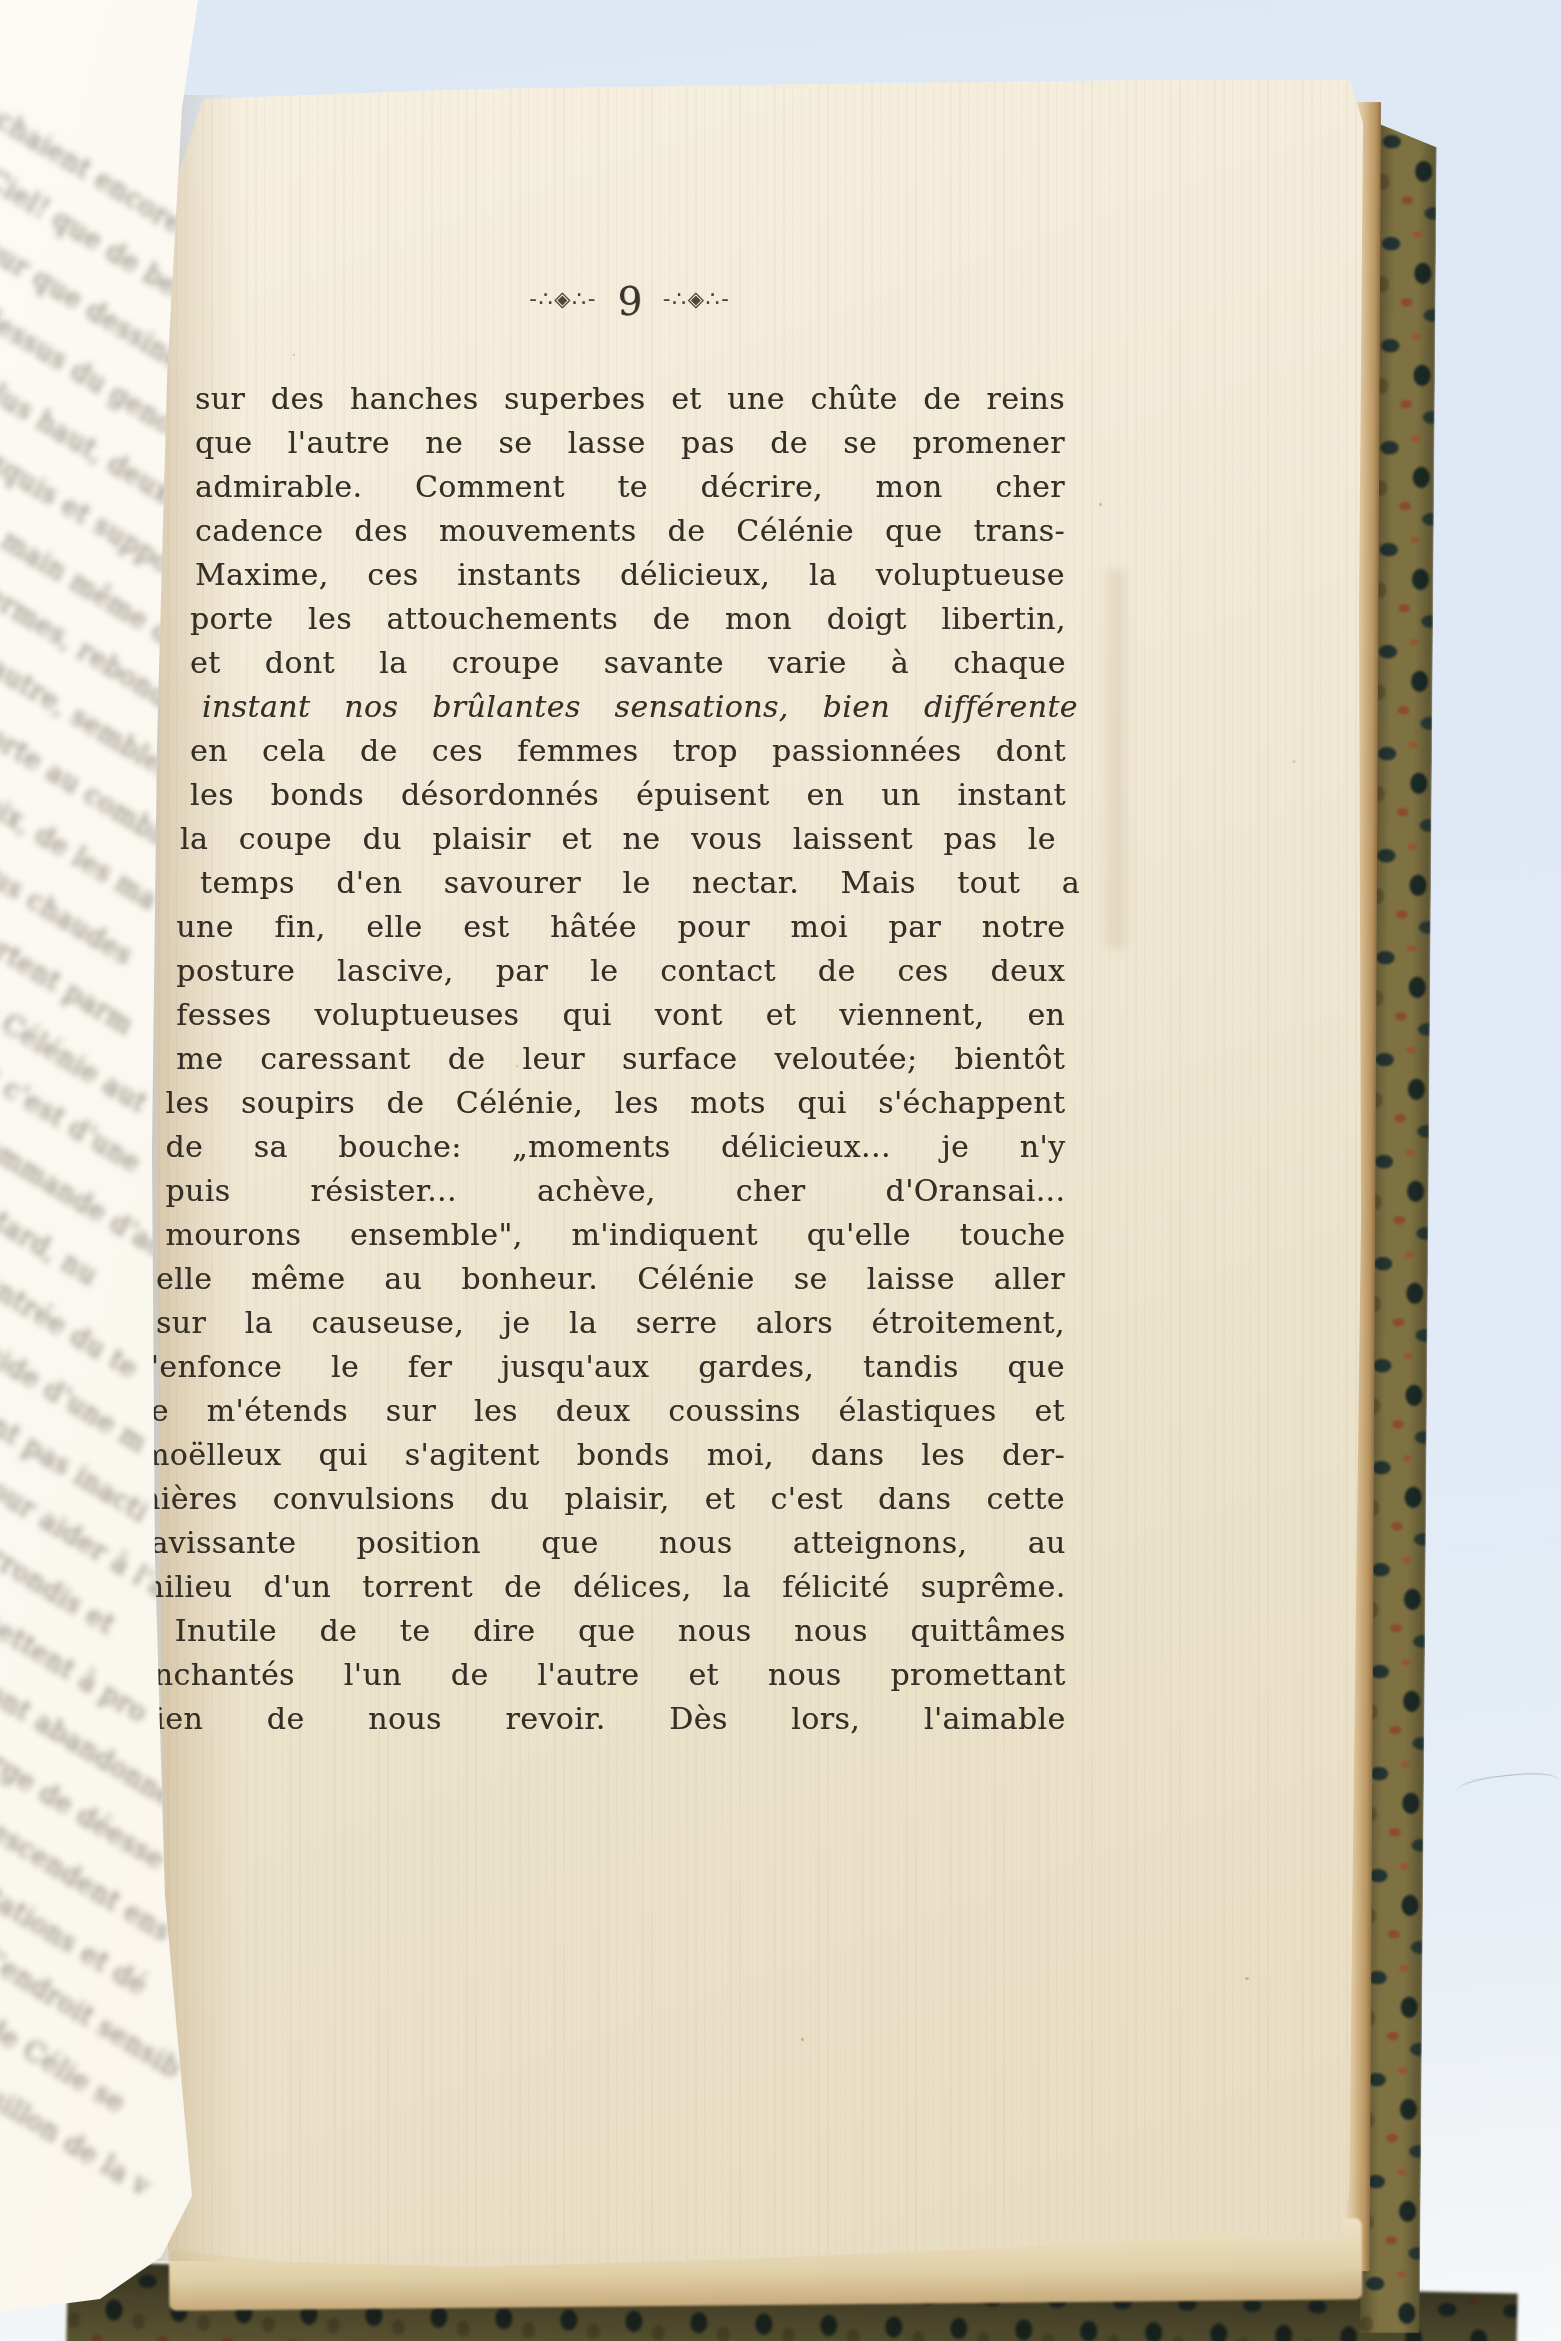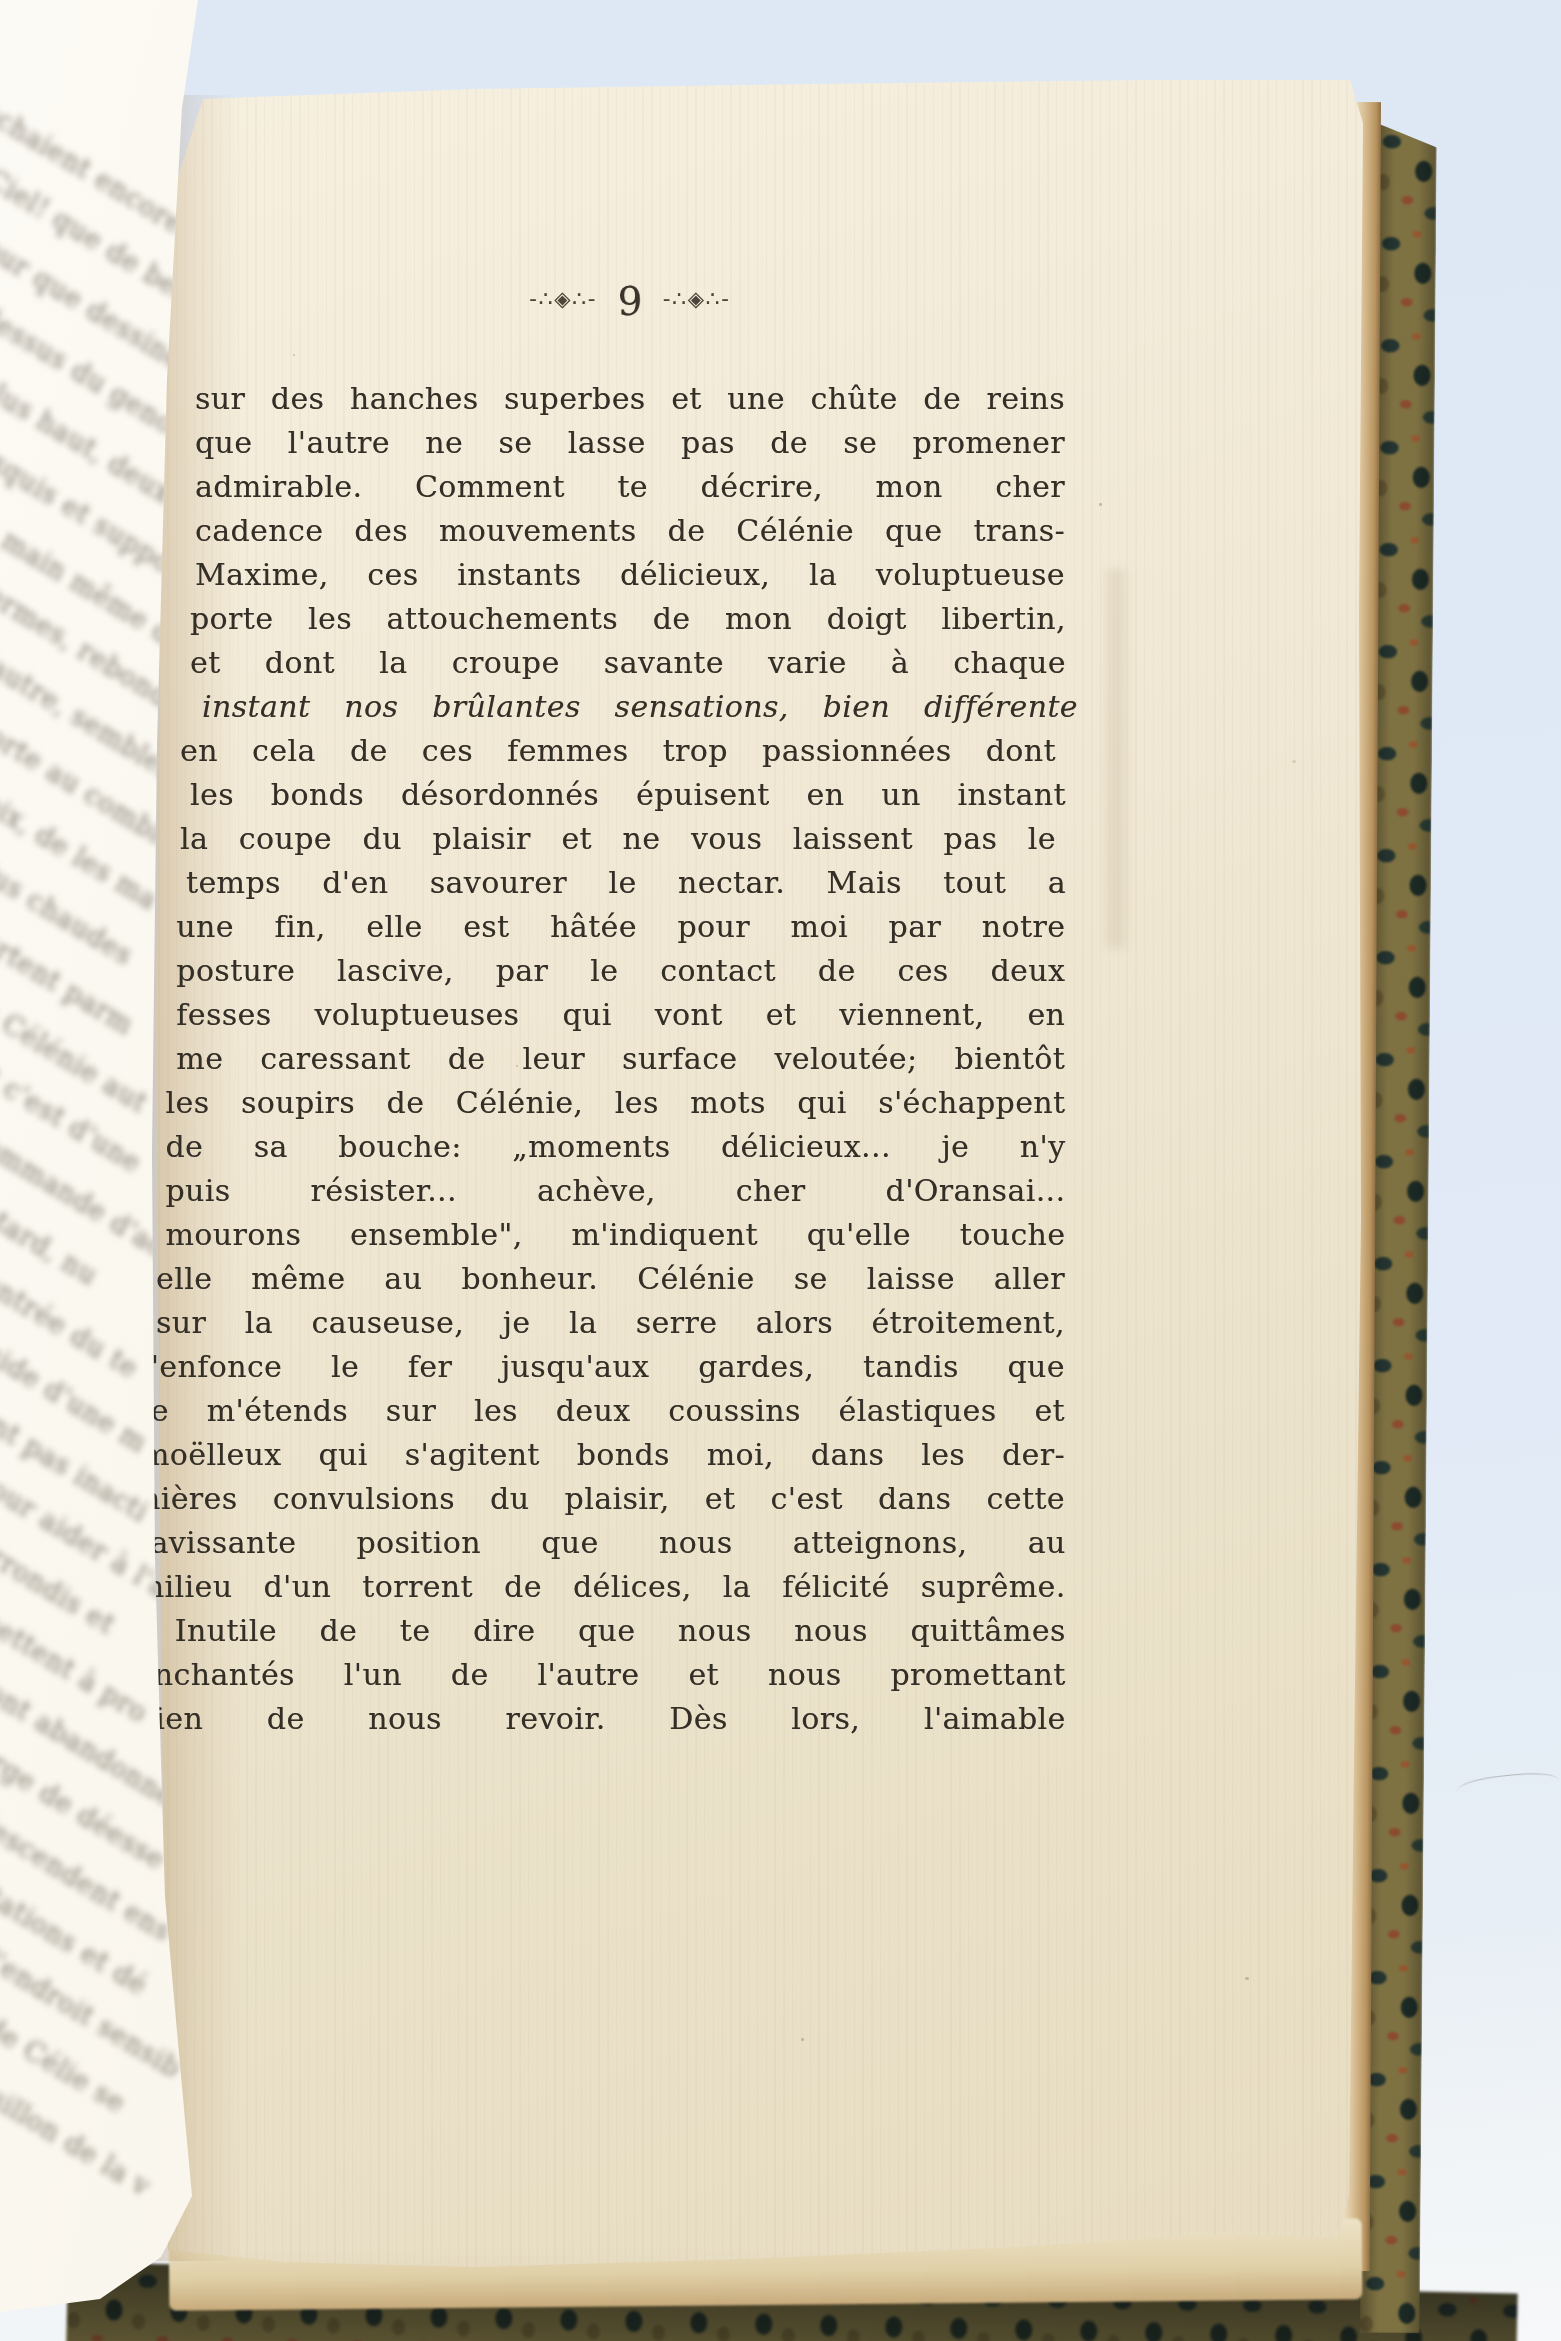--- a/index.html
+++ b/index.html
@@ -131,24 +131,24 @@
 
   <div class="text-block" id="text-block">
       <div class="text-line" style="margin-left: 39px; width: 870px;">sur des hanches superbes et une chûte de reins</div>
       <div class="text-line" style="margin-left: 39px; width: 870px;">que l'autre ne se lasse pas de se promener</div>
       <div class="text-line" style="margin-left: 39px; width: 870px;">admirable. Comment te décrire, mon cher</div>
       <div class="text-line" style="margin-left: 39px; width: 870px;">cadence des mouvements de Célénie que trans-</div>
       <div class="text-line" style="margin-left: 39px; width: 870px;">Maxime, ces instants délicieux, la voluptueuse</div>
       <div class="text-line" style="margin-left: 34px; width: 876px;">porte les attouchements de mon doigt libertin,</div>
       <div class="text-line" style="margin-left: 34px; width: 876px;">et dont la croupe savante varie à chaque</div>
       <div class="text-line" style="margin-left: 46px; width: 876px; font-style: italic;">instant nos brûlantes sensations, bien différente</div>
-      <div class="text-line" style="margin-left: 24px; width: 876px;">en cela de ces femmes trop passionnées dont</div>
+      <div class="text-line" style="margin-left: 34px; width: 876px;">en cela de ces femmes trop passionnées dont</div>
       <div class="text-line" style="margin-left: 34px; width: 876px;">les bonds désordonnés épuisent en un instant</div>
       <div class="text-line" style="margin-left: 24px; width: 876px;">la coupe du plaisir et ne vous laissent pas le</div>
-      <div class="text-line" style="margin-left: 30px; width: 880px;">temps d'en savourer le nectar. Mais tout a</div>
+      <div class="text-line" style="margin-left: 44px; width: 880px;">temps d'en savourer le nectar. Mais tout a</div>
       <div class="text-line" style="margin-left: 20.3px; width: 889px;">une fin, elle est hâtée pour moi par notre</div>
       <div class="text-line" style="margin-left: 20.3px; width: 889px;">posture lascive, par le contact de ces deux</div>
       <div class="text-line" style="margin-left: 20.3px; width: 889px;">fesses voluptueuses qui vont et viennent, en</div>
       <div class="text-line" style="margin-left: 20.3px; width: 889px;">me caressant de leur surface veloutée; bientôt</div>
       <div class="text-line" style="margin-left: 9.5px; width: 900px;">les soupirs de Célénie, les mots qui s'échappent</div>
       <div class="text-line" style="margin-left: 9.5px; width: 900px;">de sa bouche: „moments délicieux... je n'y</div>
       <div class="text-line" style="margin-left: 9.5px; width: 900px;">puis résister... achève, cher d'Oransai...</div>
       <div class="text-line" style="margin-left: 9.5px; width: 900px;">mourons ensemble", m'indiquent qu'elle touche</div>
       <div class="text-line" style="margin-left: 0px; width: 909px;">elle même au bonheur. Célénie se laisse aller</div>
       <div class="text-line" style="margin-left: 0px; width: 909px;">sur la causeuse, je la serre alors étroitement,</div>

